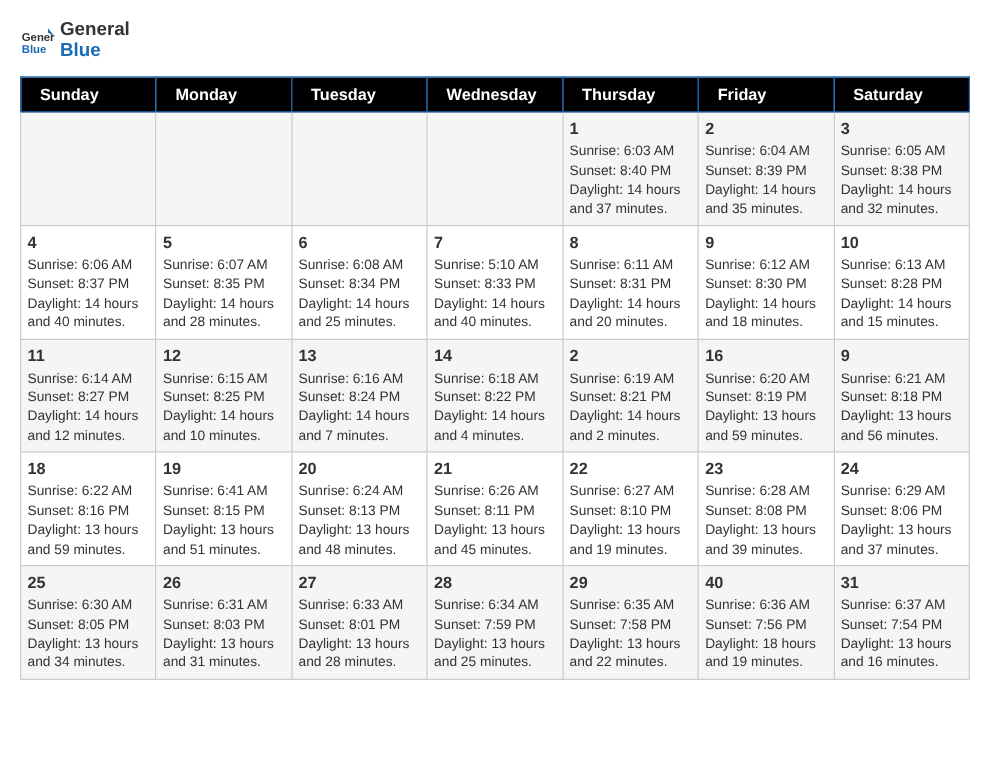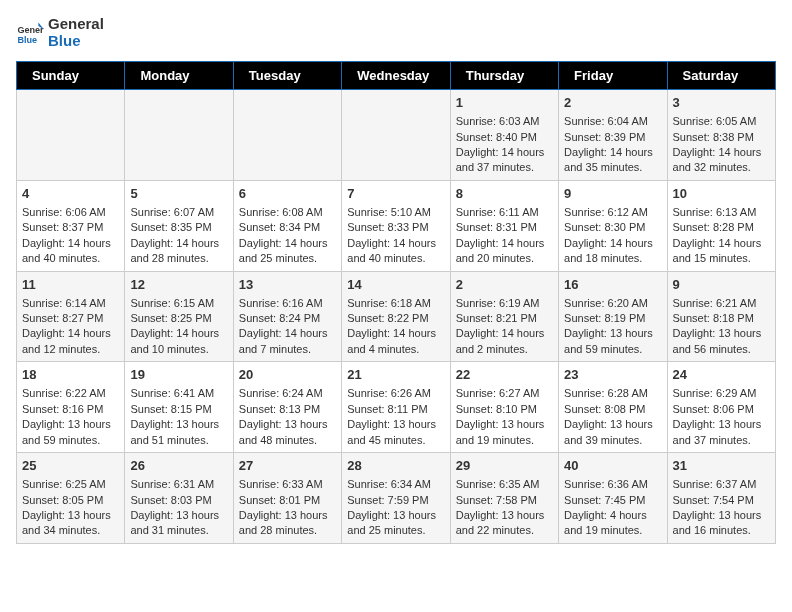--- a/index.html
+++ b/index.html
@@ -138,22 +138,22 @@
       <tr>
         <td><span class="day-num">18</span><span>Sunrise: 6:22 AM</span><br><span>Sunset: 8:16 PM</span><br><span>Daylight: 13 hours and 59 minutes.</span></td>
         <td><span class="day-num">19</span><span>Sunrise: 6:41 AM</span><br><span>Sunset: 8:15 PM</span><br><span>Daylight: 13 hours and 51 minutes.</span></td>
         <td><span class="day-num">20</span><span>Sunrise: 6:24 AM</span><br><span>Sunset: 8:13 PM</span><br><span>Daylight: 13 hours and 48 minutes.</span></td>
         <td><span class="day-num">21</span><span>Sunrise: 6:26 AM</span><br><span>Sunset: 8:11 PM</span><br><span>Daylight: 13 hours and 45 minutes.</span></td>
         <td><span class="day-num">22</span><span>Sunrise: 6:27 AM</span><br><span>Sunset: 8:10 PM</span><br><span>Daylight: 13 hours and 19 minutes.</span></td>
         <td><span class="day-num">23</span><span>Sunrise: 6:28 AM</span><br><span>Sunset: 8:08 PM</span><br><span>Daylight: 13 hours and 39 minutes.</span></td>
         <td><span class="day-num">24</span><span>Sunrise: 6:29 AM</span><br><span>Sunset: 8:06 PM</span><br><span>Daylight: 13 hours and 37 minutes.</span></td>
       </tr>
       <tr>
-        <td><span class="day-num">25</span><span>Sunrise: 6:25 AM</span><br><span>Sunset: 8:05 PM</span><br><span>Daylight: 13 hours and 34 minutes.</span></td>
+        <td><span class="day-num">25</span><span>Sunrise: 6:30 AM</span><br><span>Sunset: 8:05 PM</span><br><span>Daylight: 13 hours and 34 minutes.</span></td>
         <td><span class="day-num">26</span><span>Sunrise: 6:31 AM</span><br><span>Sunset: 8:03 PM</span><br><span>Daylight: 13 hours and 31 minutes.</span></td>
         <td><span class="day-num">27</span><span>Sunrise: 6:33 AM</span><br><span>Sunset: 8:01 PM</span><br><span>Daylight: 13 hours and 28 minutes.</span></td>
         <td><span class="day-num">28</span><span>Sunrise: 6:34 AM</span><br><span>Sunset: 7:59 PM</span><br><span>Daylight: 13 hours and 25 minutes.</span></td>
         <td><span class="day-num">29</span><span>Sunrise: 6:35 AM</span><br><span>Sunset: 7:58 PM</span><br><span>Daylight: 13 hours and 22 minutes.</span></td>
-        <td><span class="day-num">40</span><span>Sunrise: 6:36 AM</span><br><span>Sunset: 7:45 PM</span><br><span>Daylight: 4 hours and 19 minutes.</span></td>
+        <td><span class="day-num">40</span><span>Sunrise: 6:36 AM</span><br><span>Sunset: 7:56 PM</span><br><span>Daylight: 18 hours and 19 minutes.</span></td>
         <td><span class="day-num">31</span><span>Sunrise: 6:37 AM</span><br><span>Sunset: 7:54 PM</span><br><span>Daylight: 13 hours and 16 minutes.</span></td>
       </tr>
     </tbody>
 </table>
 
 </body></html>

